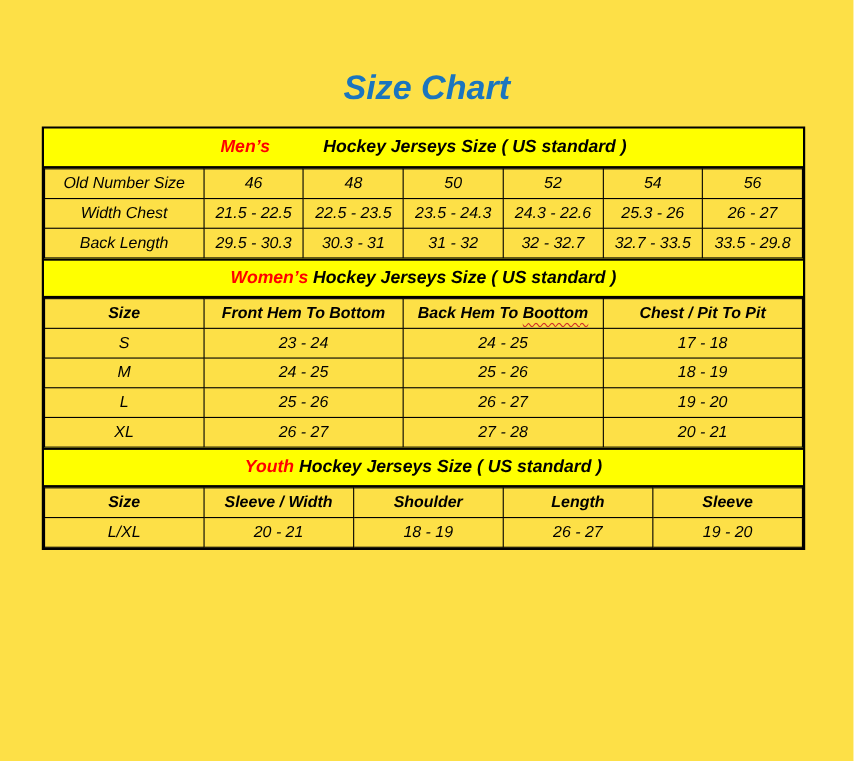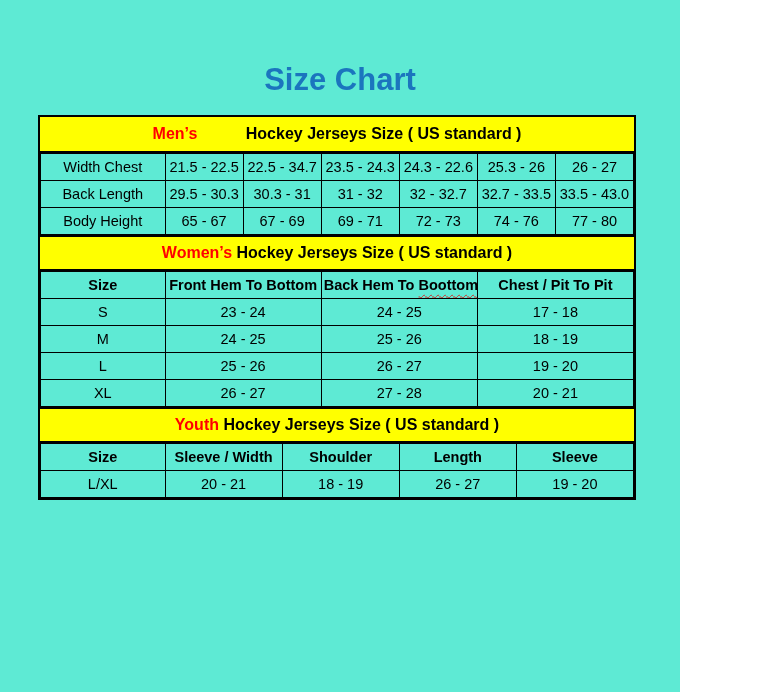--- a/index.html
+++ b/index.html
@@ -1,24 +1,25 @@
 <!DOCTYPE html>
 <html><head>
 <meta charset="utf-8">
 <style>
   * { box-sizing: border-box; }
   html, body { margin: 0; padding: 0; background: #ffffff; }
   .page {
     position: relative;
-    width: 680px;
+    width: 776px;
     height: 692px;
-    background: #5eead4;
+    background: #fde047;
     overflow: hidden;
     font-family: "Liberation Sans", sans-serif;
     color: #000;
+    font-style: italic;
   }
   .title {
     margin: 0;
     padding-top: 62px;
     text-align: center;
     font-size: 31px;
     font-weight: bold;
     color: #1B75BE;
     letter-spacing: 0px;
   }
@@ -86,45 +87,45 @@
           <col class="w-label">
           <col>
           <col>
           <col>
           <col>
           <col>
           <col>
         </colgroup>
       <tbody>
       <tr>
+        <td>Old Number Size</td>
+        <td>46</td>
+        <td>48</td>
+        <td>50</td>
+        <td>52</td>
+        <td>54</td>
+        <td>56</td>
+      </tr>
+      <tr>
         <td>Width Chest</td>
         <td>21.5 - 22.5</td>
-        <td>22.5 - 34.7</td>
+        <td>22.5 - 23.5</td>
         <td>23.5 - 24.3</td>
         <td>24.3 - 22.6</td>
         <td>25.3 - 26</td>
         <td>26 - 27</td>
       </tr>
       <tr>
         <td>Back Length</td>
         <td>29.5 - 30.3</td>
         <td>30.3 - 31</td>
         <td>31 - 32</td>
         <td>32 - 32.7</td>
         <td>32.7 - 33.5</td>
-        <td>33.5 - 43.0</td>
-      </tr>
-      <tr>
-        <td>Body Height</td>
-        <td>65 - 67</td>
-        <td>67 - 69</td>
-        <td>69 - 71</td>
-        <td>72 - 73</td>
-        <td>74 - 76</td>
-        <td>77 - 80</td>
+        <td>33.5 - 29.8</td>
       </tr>
     </tbody>
       </table>
 
     <div class="band"><span class="hl">Women’s</span><span> Hockey Jerseys Size ( US standard )</span></div>
 
     <table class="grid womens">
       <colgroup>
           <col class="w-label">
           <col>

